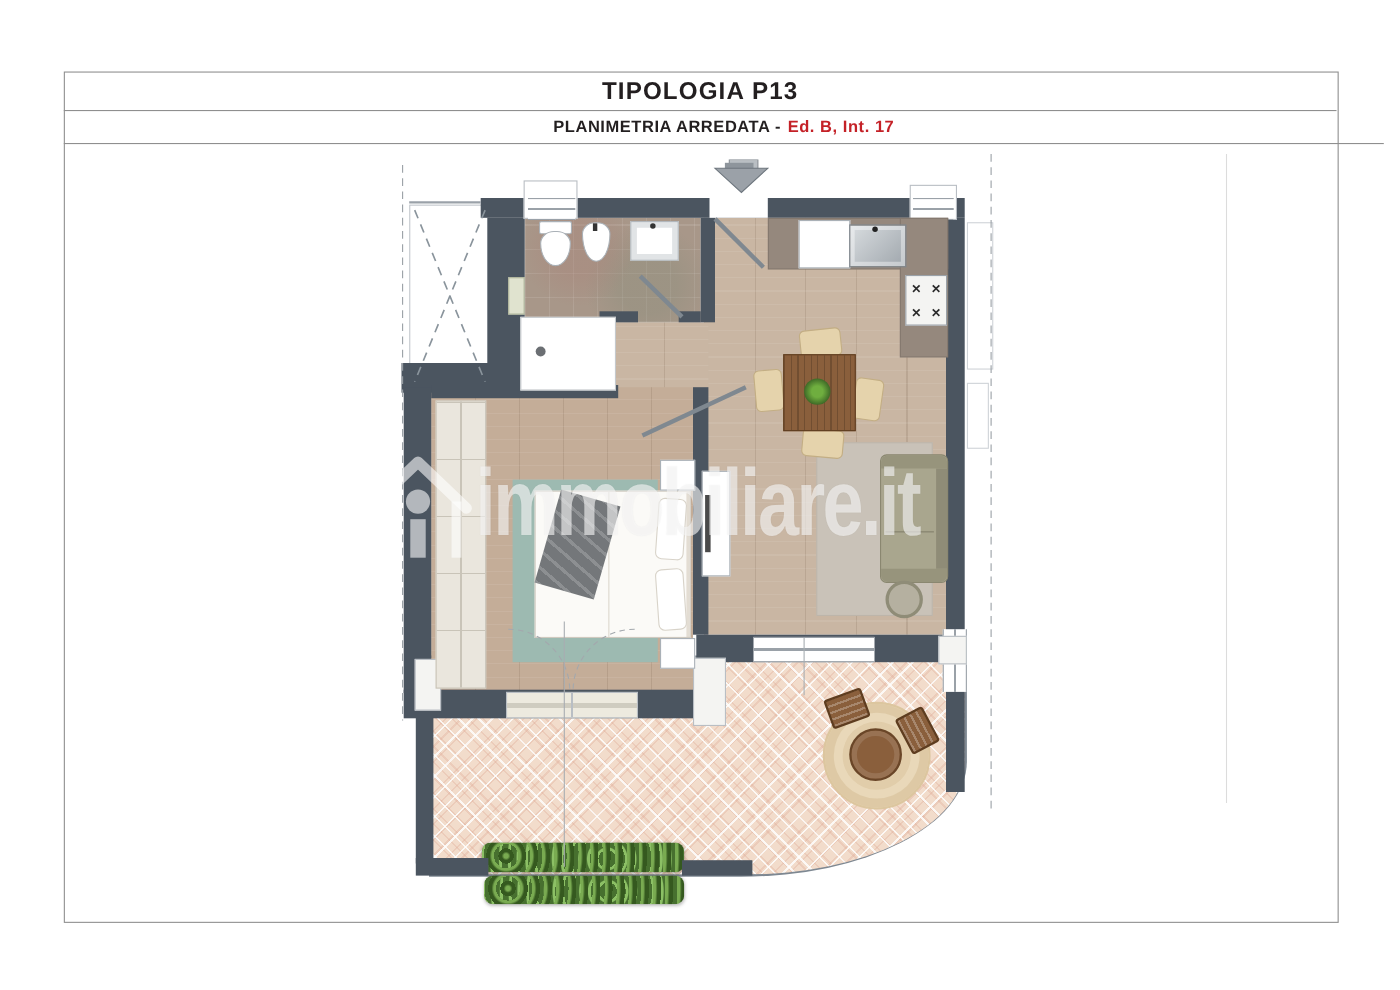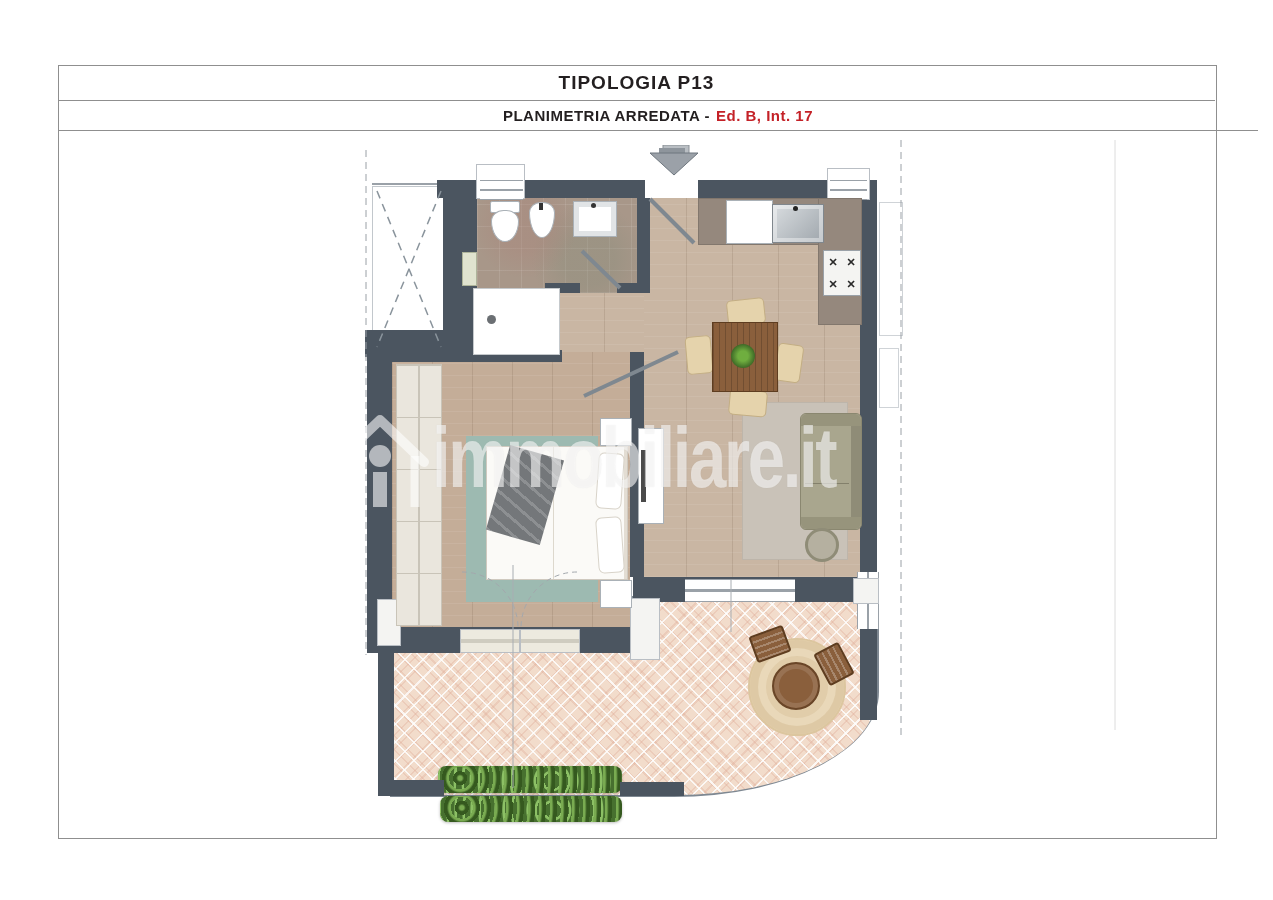--- a/index.html
+++ b/index.html
@@ -1,21 +1,21 @@
 <!DOCTYPE html>
 <html style="--accent_red: #c42127; --title_text: #231f20; --wall: #4b5560; --wood: #c9b6a3; --bedroom_wood: #c4ad98; --bath_tile: #a89789; --counter: #95887d; --terrace_tile: #f2dccb; --teal_rug: #9dbab1; --gray_rug: #c9c2b8; --sofa: #a9a68e; --wood_dark: #8a5f3c; --chair_cream: #e5d3ac; --planter_green: #47702f; --line_gray: #8d959d;"><head>
 <meta charset="utf-8">
 <style>
   html,body{margin:0;padding:0;background:#ffffff;}
   body{width:1273px;height:900px;position:relative;font-family:"Liberation Sans",sans-serif;overflow:hidden;}
   .abs{position:absolute;}
   
   .sheet{left:58px;top:65px;width:1157px;height:772px;border:1px solid #8f8f8f;z-index:1;}
   .title-row{left:58px;top:65px;width:1157px;height:35px;border-bottom:1px solid #8f8f8f;display:flex;align-items:center;justify-content:center;z-index:2;}
-  .title-row span{font-size:19px;font-weight:bold;letter-spacing:1px;color:var(--title_text,#231f20);}
+  .title-row span{font-size:22px;font-weight:bold;letter-spacing:1px;color:var(--title_text,#231f20);}
   .subtitle-row{left:58px;top:101px;width:1200px;height:29px;border-bottom:1px solid #8f8f8f;display:flex;align-items:center;justify-content:center;gap:6px;z-index:2;}
   .subtitle-row span{font-size:15px;font-weight:bold;letter-spacing:.5px;}
   .sub-label{color:var(--title_text,#231f20);}
   .sub-unit{color:var(--accent_red,#c42127);}
   
   .wall{background:var(--wall,#4b5560);z-index:20;}
   .floor-wood{background-color:var(--wood,#c9b6a3);
     background-image:repeating-linear-gradient(0deg,rgba(255,255,255,.08) 0 1px,transparent 1px 12px),
                      repeating-linear-gradient(90deg,rgba(92,68,48,.14) 0 1px,transparent 1px 46px);z-index:5;}
   .floor-wood-bed{background-color:var(--bedroom_wood,#c4ad98);

